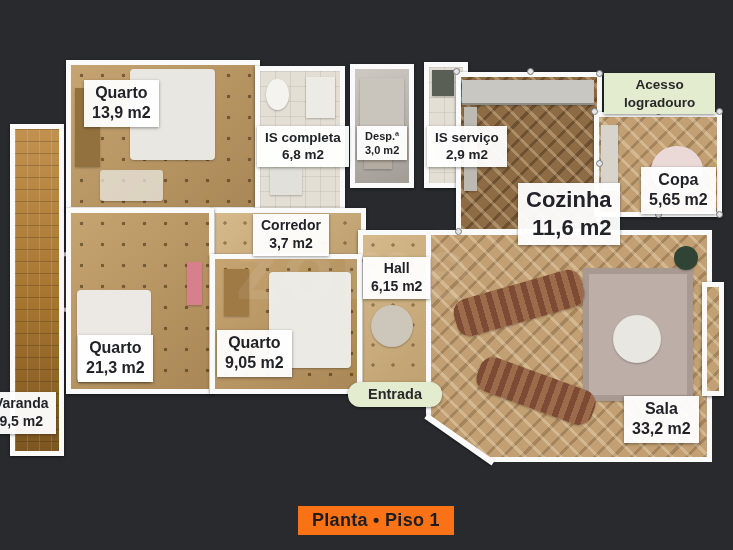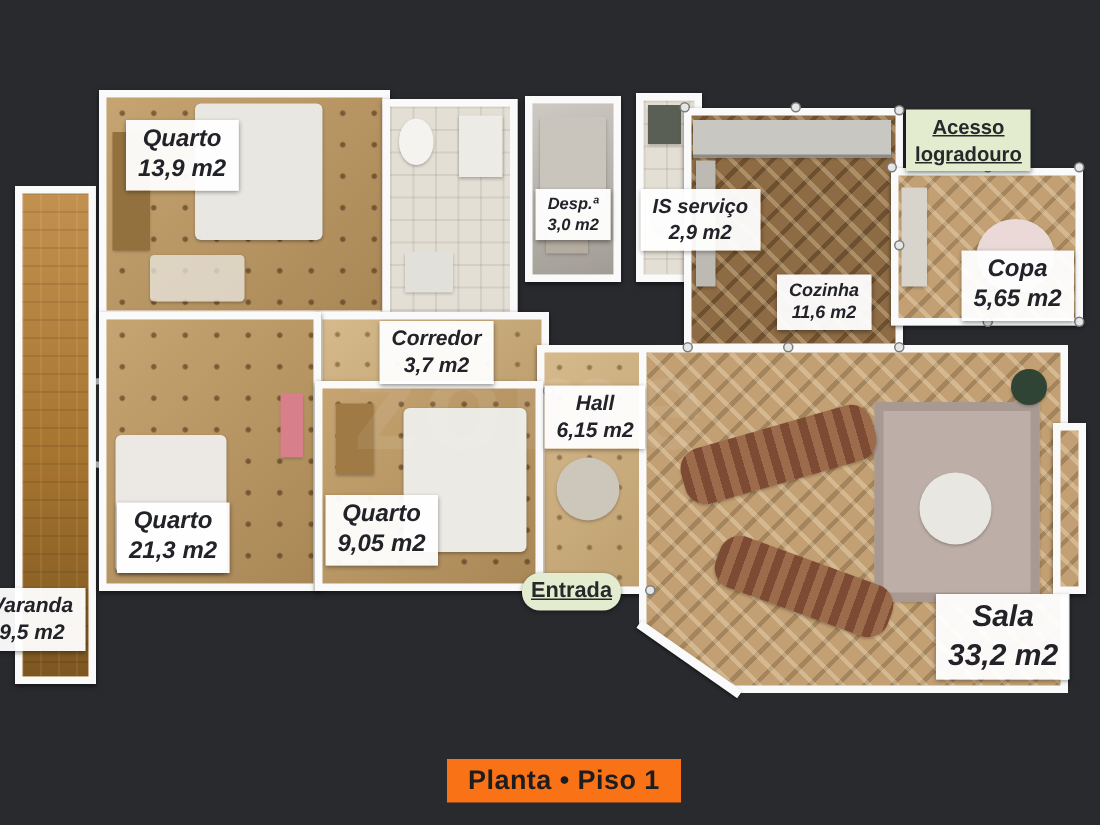--- a/index.html
+++ b/index.html
@@ -56,26 +56,26 @@
       linear-gradient(rgba(0,0,0,.18) 1px, transparent 1px),
       linear-gradient(90deg, rgba(255,255,255,.14) 1px, transparent 1px),
       linear-gradient(180deg, #c2914f 0%, #a5742f 55%, #7d5620 100%);
     background-size:12px 12px,12px 12px,100% 100%;
   }
   .furn{position:absolute;box-shadow:0 1px 2px rgba(0,0,0,.25);}
   
   .room-label{
     position:absolute;z-index:6;background:rgba(255,255,255,.95);color:#222328;
     font-size:15px;font-weight:700;line-height:1.28;text-align:center;
-    padding:3px 8px;white-space:nowrap;box-shadow:0 1px 3px rgba(0,0,0,.4);font-style:italic;
+    padding:3px 8px;white-space:nowrap;box-shadow:0 1px 3px rgba(0,0,0,.4);
   }
   .green-label{
     position:absolute;z-index:6;background:#e3ecce;color:#26282a;
     font-size:13.5px;font-weight:700;line-height:1.3;text-align:center;
-    padding:3px 6px;white-space:nowrap;box-shadow:0 1px 3px rgba(0,0,0,.45);text-decoration:underline;
+    padding:3px 20px;white-space:nowrap;box-shadow:0 1px 3px rgba(0,0,0,.45);
   }
   .plan-title{
     position:absolute;z-index:7;left:298px;top:506px;
     background:#f97316;color:#1d1d20;font-size:18px;font-weight:700;
     padding:4px 14px;white-space:nowrap;letter-spacing:.3px;
   }
   .watermark{
     position:absolute;z-index:5;left:235px;top:218px;
     font-size:88px;font-weight:700;color:rgba(255,255,255,.07);
     letter-spacing:3px;pointer-events:none;
@@ -177,32 +177,36 @@
   <div class="node" style="left:430px;top:390px;"></div>
   <div class="node" style="left:362px;top:257px;"></div>
 
   <div class="watermark">zome</div>
 
   <div class="room-label" style="left:84px;top:80px;font-size:16px;">
     <div>Quarto</div>
     <div>13,9 m2</div>
   </div>
 
+  <div class="room-label" style="left:257px;top:126px;font-size:13.5px;">
+    <div>IS completa</div>
+    <div>6,8 m2</div>
+  </div>
 
   <div class="room-label" style="left:357px;top:126px;font-size:11px;">
     <div>Desp.ª</div>
     <div>3,0 m2</div>
   </div>
 
   <div class="room-label" style="left:427px;top:126px;font-size:13.5px;">
     <div>IS serviço</div>
     <div>2,9 m2</div>
   </div>
 
-  <div class="room-label" style="left:518px;top:183px;font-size:12px;">
+  <div class="room-label" style="left:518px;top:183px;font-size:22px;text-align:right;">
     <div>Cozinha</div>
     <div>11,6 m2</div>
   </div>
 
   <div class="room-label" style="left:641px;top:167px;font-size:16px;">
     <div>Copa</div>
     <div>5,65 m2</div>
   </div>
 
   <div class="room-label" style="left:253px;top:214px;font-size:14px;">
@@ -218,21 +222,21 @@
   <div class="room-label" style="left:78px;top:335px;font-size:16px;">
     <div>Quarto</div>
     <div>21,3 m2</div>
   </div>
 
   <div class="room-label" style="left:217px;top:330px;font-size:16px;">
     <div>Quarto</div>
     <div>9,05 m2</div>
   </div>
 
-  <div class="room-label" style="left:624px;top:396px;font-size:20px;">
+  <div class="room-label" style="left:624px;top:396px;font-size:16px;">
     <div>Sala</div>
     <div>33,2 m2</div>
   </div>
 
   <div class="room-label" style="left:-14px;top:392px;font-size:14px;">
     <div>Varanda</div>
     <div>9,5 m2</div>
   </div>
 
   <div class="green-label" style="left:604px;top:73px;">

